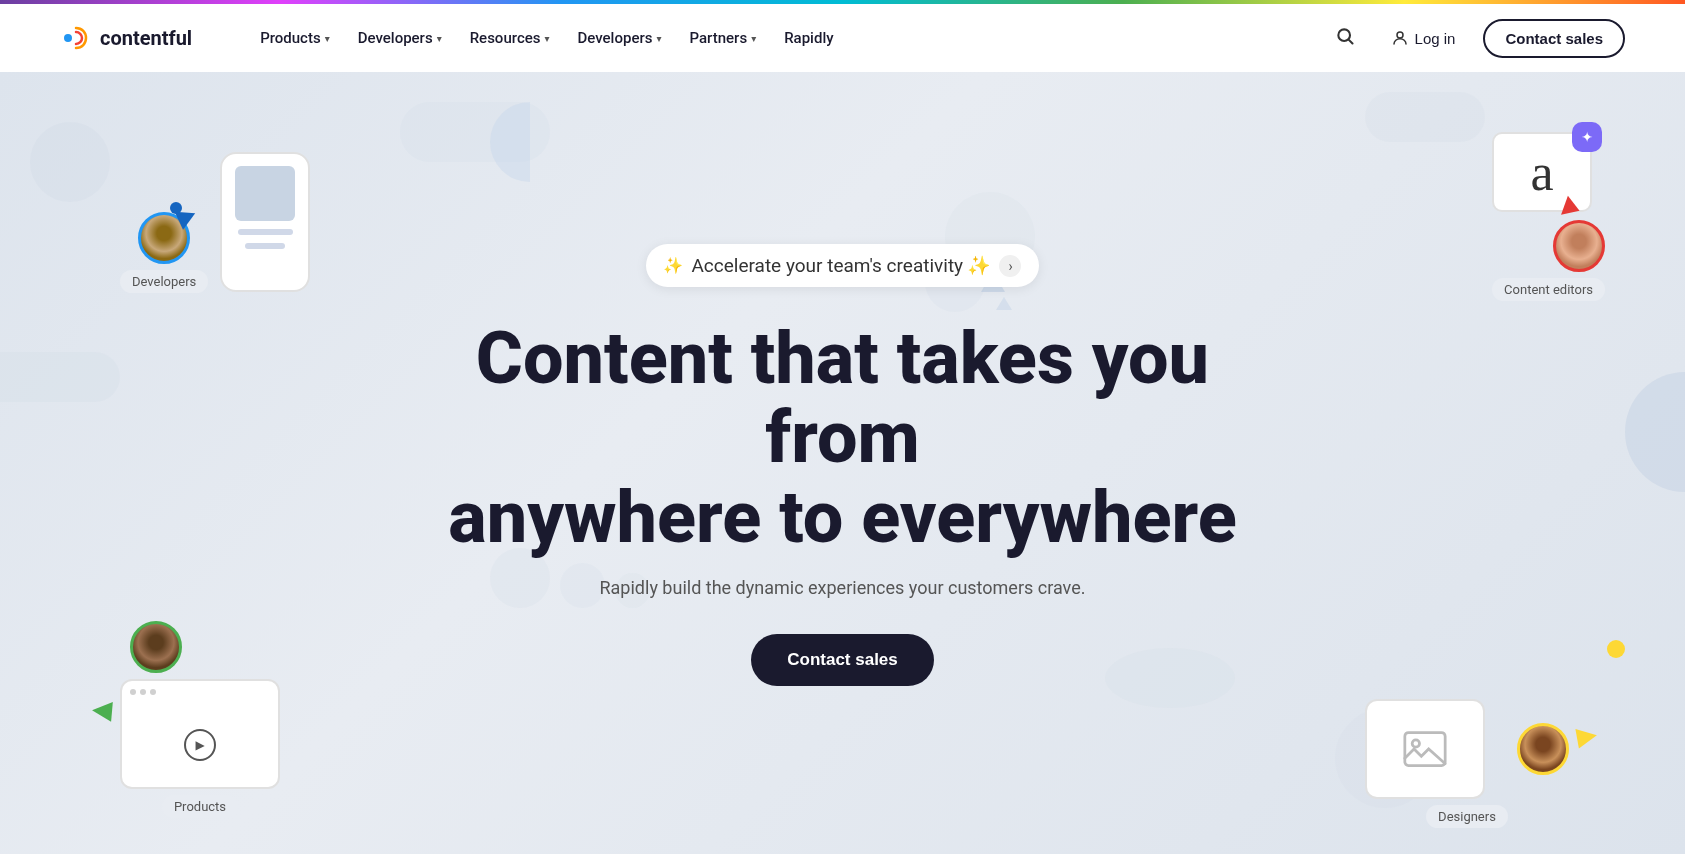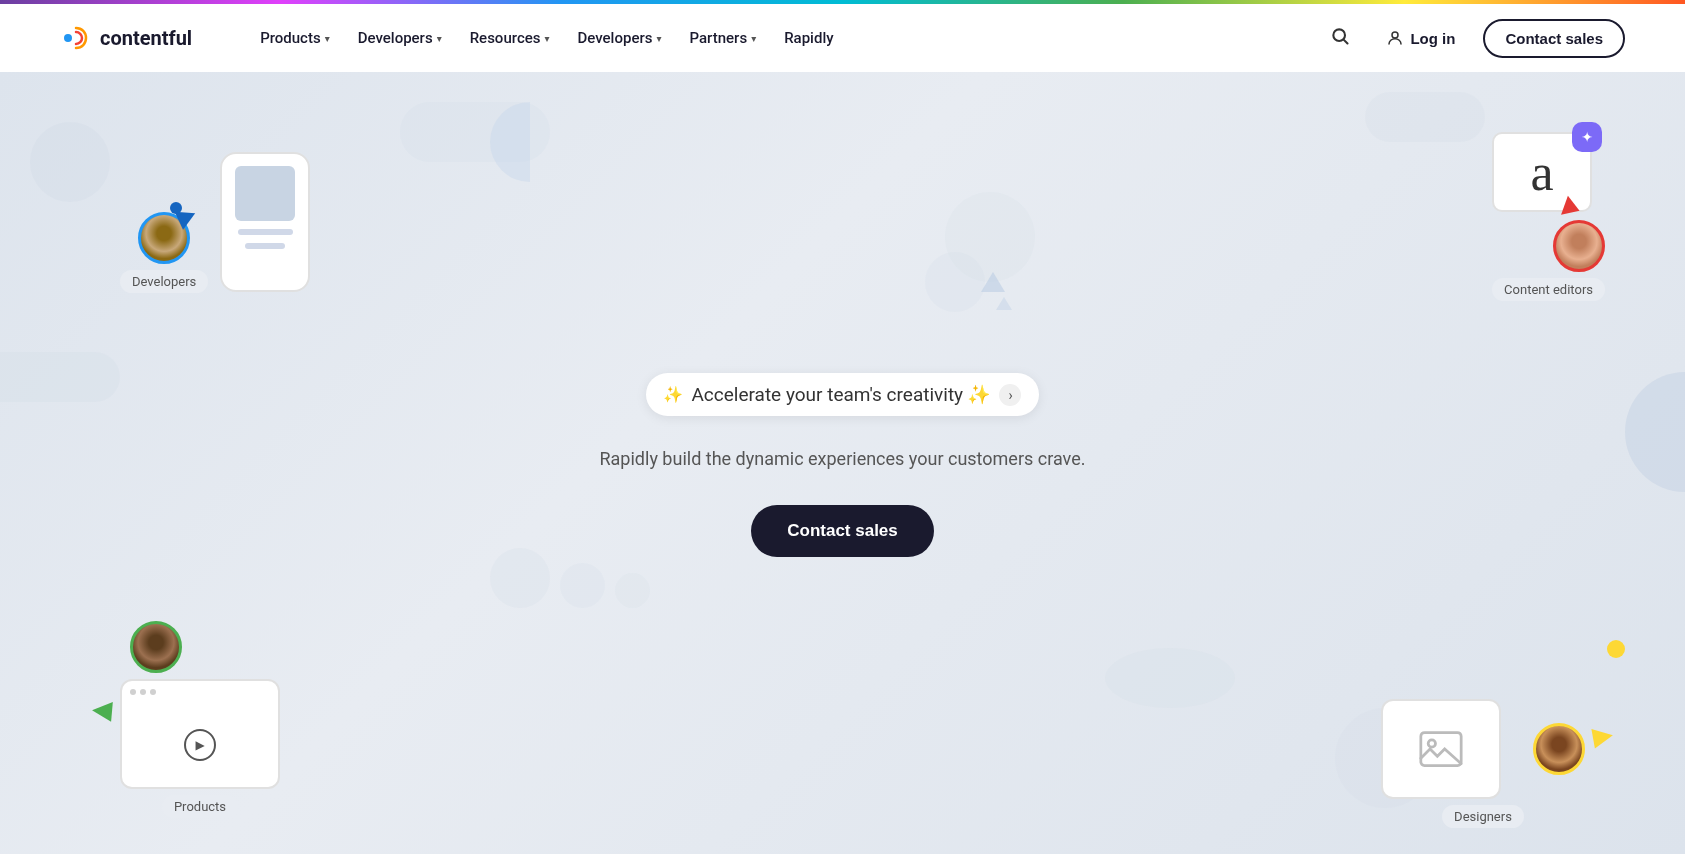--- a/index.html
+++ b/index.html
@@ -84,21 +84,21 @@
     }
 
     .login-btn {
       display: flex;
       align-items: center;
       gap: 6px;
       background: none;
       border: none;
       cursor: pointer;
       font-size: 15px;
-      font-weight: 700;
+      font-weight: 400;
       color: #1a1a2e;
       padding: 8px 12px;
     }
 
     .contact-btn {
       border: 2px solid #1a1a2e;
       border-radius: 24px;
       padding: 9px 20px;
       background: none;
       font-size: 15px;
@@ -390,21 +390,21 @@
       display: flex;
       align-items: center;
       justify-content: center;
       font-size: 12px;
       color: #555;
     }
 
     
     .designer-card {
       bottom: 30px;
-      right: 100px;
+      right: 116px;
       display: flex;
       flex-direction: column;
       align-items: center;
       gap: 8px;
     }
 
     .image-mockup {
       width: 120px;
       height: 100px;
       background: white;
@@ -577,20 +577,24 @@
       <div class="avatar-label" style="margin-top:6px;text-align:right;">Content editors</div>
     </div>
   </div>
 
   <div class="hero-pill">
     <span class="pill-emoji">✨</span>
     <span class="pill-text">Accelerate your team's creativity ✨</span>
     <span class="pill-arrow">›</span>
   </div>
 
+  <h1 class="hero-title">
+    <span>Content that takes you from</span><br>
+    <span>anywhere to everywhere</span>
+  </h1>
 
   <p class="hero-subtitle">Rapidly build the dynamic experiences your customers crave.</p>
 
   <button class="hero-cta">
     <span>Contact sales</span>
   </button>
 
   <div class="float-el marketer-card">
     <div style="position:relative;display:flex;flex-direction:column;align-items:center;gap:6px;">
       <div class="marketer-avatar face-marketer" style="align-self:flex-start;margin-left:10px;"></div>

